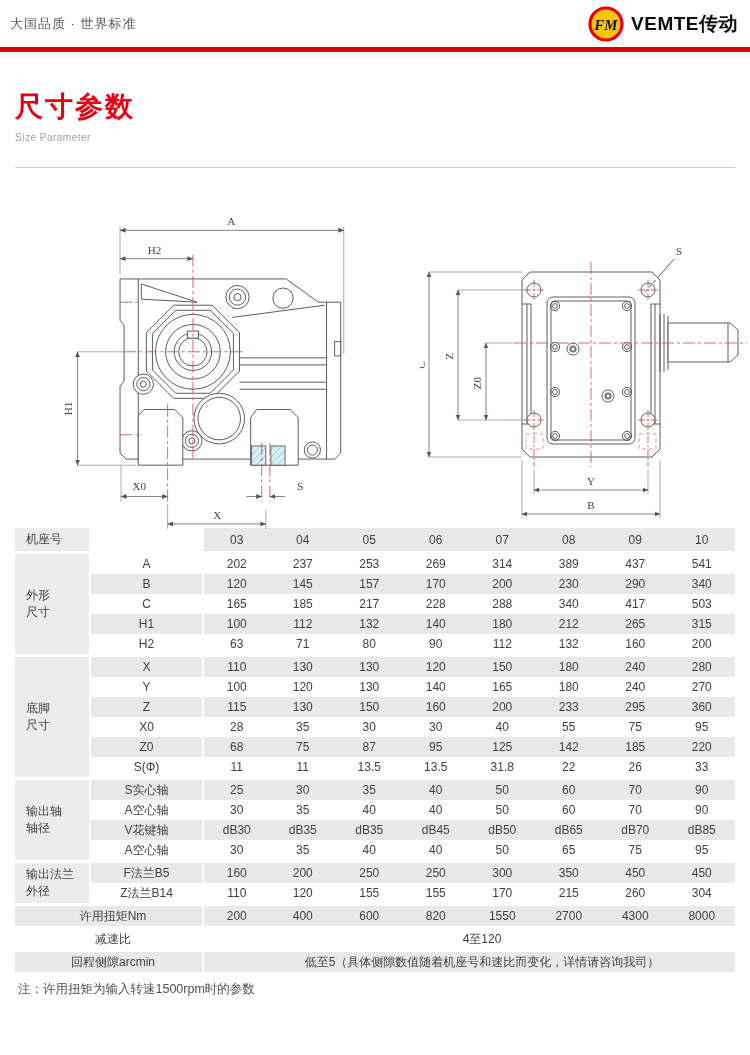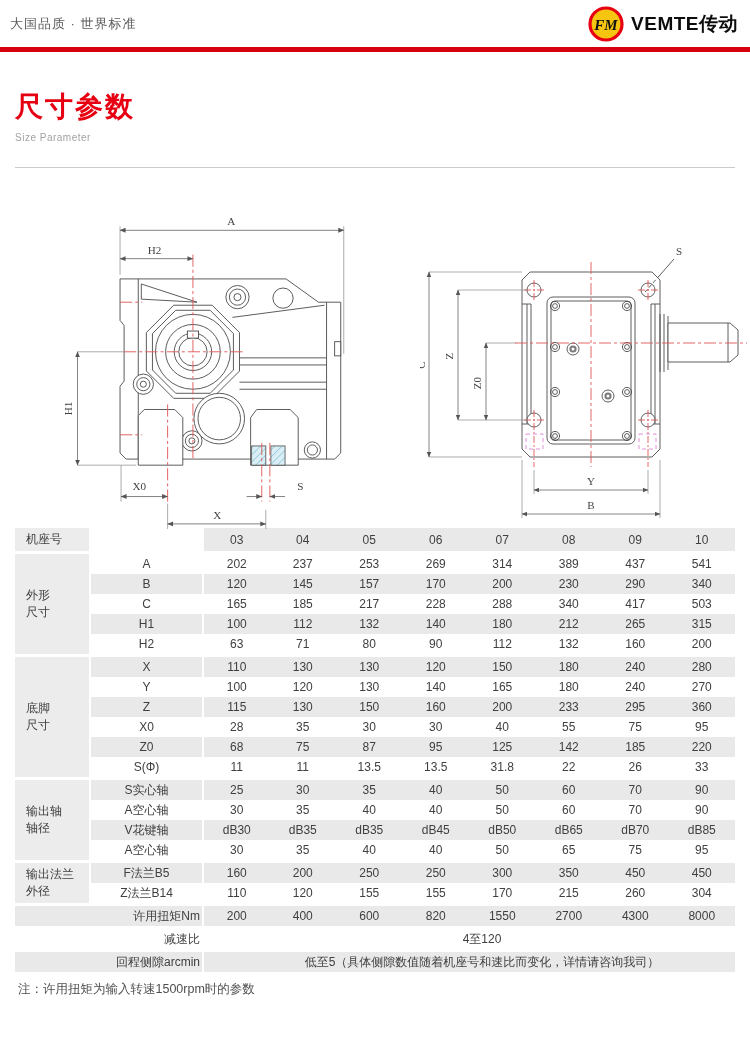--- a/index.html
+++ b/index.html
@@ -34,21 +34,21 @@
   .ext { stroke:#8a8a8a; stroke-width:0.7; fill:none; }
   .dl  { font-family:"Liberation Serif", serif; font-size:11px; fill:#444444; }
   
   .tbl-title { margin:2px 0 8px 2px; font-size:17px; color:#2e2e2e; }
   table { width:720px; border-collapse:collapse; table-layout:fixed; font-size:12px; color:#404040; }
   td { padding:3px 2px; height:15px; text-align:center; vertical-align:middle; line-height:14px;
        overflow:hidden; white-space:nowrap; }
   tr.alt td { background:#e9e9e9; }
   td.groupcell { background:#ececec !important; text-align:left; padding-left:11px; line-height:17px; }
   td.whitecell { background:#ffffff !important; }
-  td.labelcell { text-align:right; padding-left:11px; }
+  td.labelcell { text-align:center; padding-left:11px; }
   td.subcell, td.v0 { border-left:2.5px solid #ffffff; }
   td.spanval { text-align:center; padding-left:27px; white-space:normal; }
   tr.sec td { border-top:3px solid #ffffff; }
   .note { margin:9px 0 0 3px; font-size:12.5px; color:#4f4f4f; }
 </style>
 </head>
 <body>
 
 <div class="topbar">
   <div class="slogan">大国品质 · 世界标准</div>

